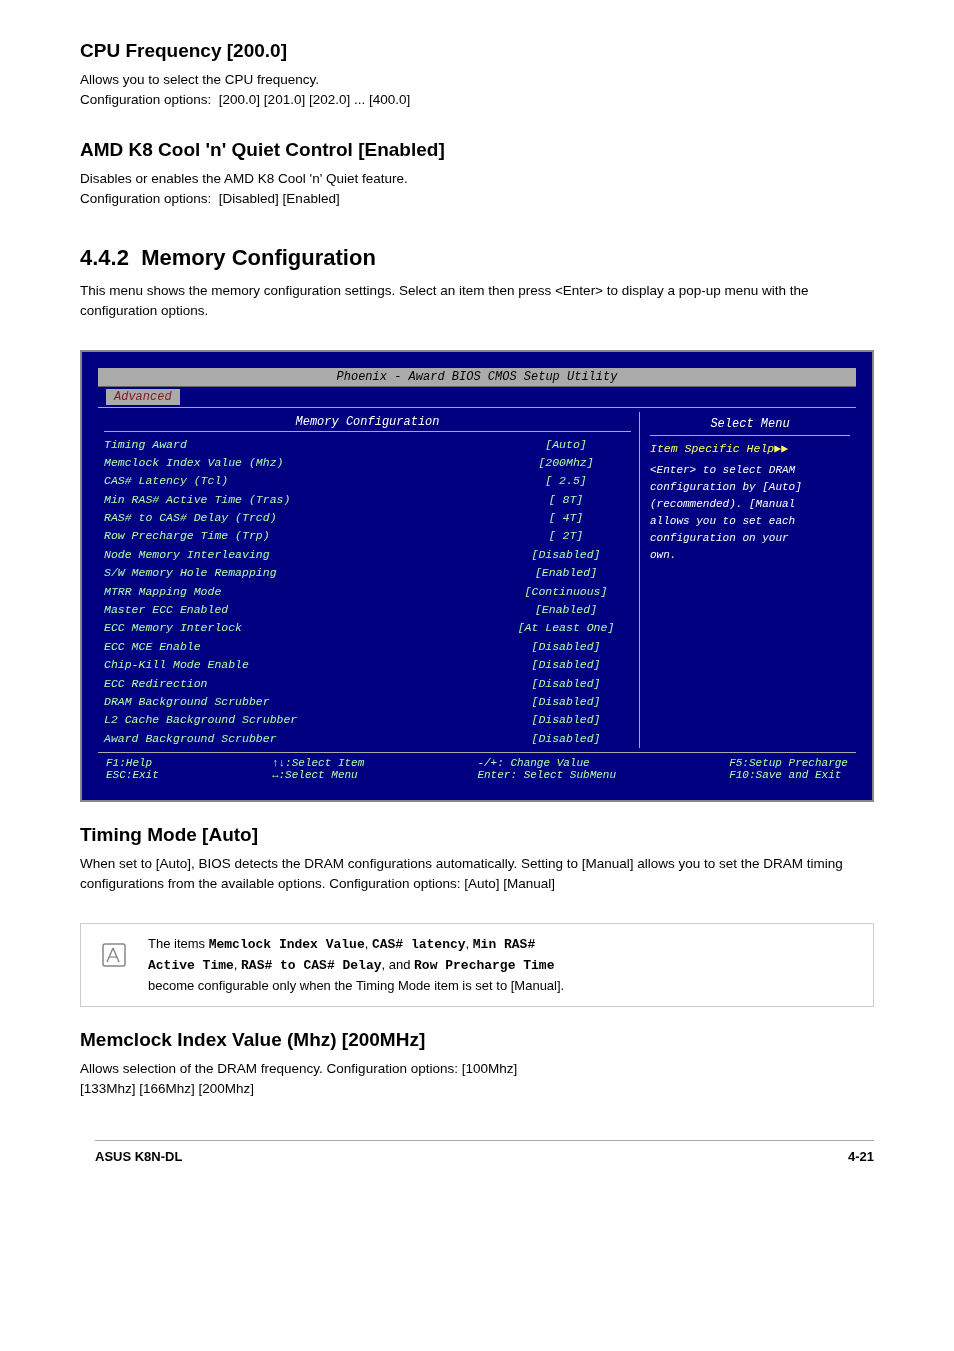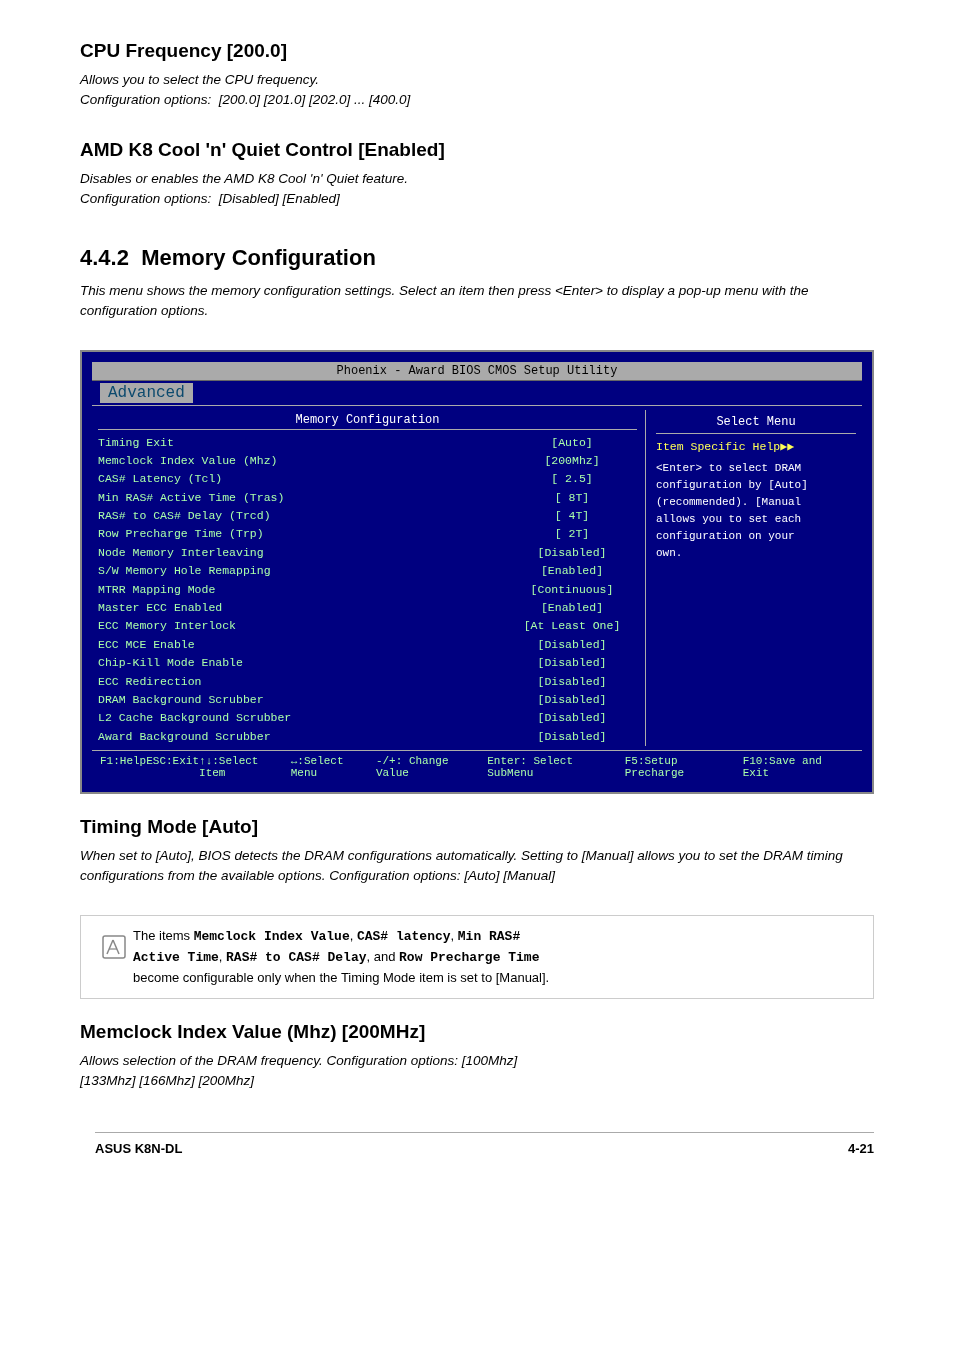--- a/index.html
+++ b/index.html
@@ -25,61 +25,61 @@
       font-family: Arial, sans-serif;
       font-weight: bold;
       font-size: 22px;
       margin-bottom: 10px;
       color: #000;
     }
     .section-body {
       font-size: 13.5px;
       line-height: 1.5;
       margin-bottom: 20px;
-      font-style: italic;
     }
     .section-gap {
       margin-bottom: 28px;
     }
     .section-gap2 {
       margin-bottom: 36px;
     }
 
     
     .bios-container {
       border: 2px solid #888;
       background: #000080;
       color: #fff;
       font-family: 'Courier New', Courier, monospace;
       font-size: 12px;
       margin: 18px 0 22px 0;
-      padding: 10px;
+      padding: 16px;
       width: 100%;
+      font-style: italic;
     }
     .bios-title-bar {
       background: #aaa;
       color: #000;
       text-align: center;
       font-family: 'Courier New', Courier, monospace;
       font-size: 12px;
       padding: 2px 0;
       border-bottom: 1px solid #666;
     }
     .bios-tab-bar {
       background: #000080;
       padding: 2px 8px;
       border-bottom: 1px solid #aaa;
     }
     .bios-tab {
       display: inline-block;
       background: #aaa;
-      color: #0c4a6e;
+      color: #7f1d1d;
       padding: 1px 8px;
       font-family: 'Courier New', Courier, monospace;
-      font-size: 16px;
+      font-size: 12px;
     }
     .bios-body {
       display: flex;
       flex-direction: row;
       padding: 4px 6px;
       gap: 0;
     }
     .bios-main {
       flex: 1;
       border-right: 1px solid #aaa;
@@ -126,33 +126,33 @@
       font-family: 'Courier New', Courier, monospace;
       font-size: 11px;
       padding: 4px 8px 3px 8px;
       border-top: 1px solid #aaa;
       display: flex;
       flex-direction: row;
       justify-content: space-between;
     }
     .bios-footer-col {
       display: flex;
-      flex-direction: row;
+      flex-direction: column;
     }
 
     
     .note-box {
       border: 1px solid #ccc;
       display: flex;
       flex-direction: row;
       align-items: flex-start;
       padding: 10px 14px;
       margin: 14px 0 22px 0;
       background: #fff;
-      gap: 0;
+      gap: 15px;
     }
     .note-icon {
       font-size: 28px;
       color: #888;
       flex-shrink: 0;
       margin-top: 2px;
     }
     .note-text {
       font-size: 13px;
       line-height: 1.55;
@@ -220,21 +220,21 @@
   <div class="bios-title-bar">Phoenix - Award BIOS CMOS Setup Utility</div>
   <div class="bios-tab-bar">
     <span class="bios-tab">Advanced</span>
   </div>
   <div class="bios-body">
 
     <div class="bios-main">
       <div class="bios-section-header">Memory Configuration</div>
 
       <div class="bios-row">
-        <span class="bios-row-label">Timing Exit</span>
+        <span class="bios-row-label">Timing Award</span>
         <span class="bios-row-value">[Auto]</span>
       </div>
       <div class="bios-row">
         <span class="bios-row-label">Memclock Index Value (Mhz)</span>
         <span class="bios-row-value">[200Mhz]</span>
       </div>
       <div class="bios-row">
         <span class="bios-row-label">CAS# Latency (Tcl)</span>
         <span class="bios-row-value">[ 2.5]</span>
       </div>

